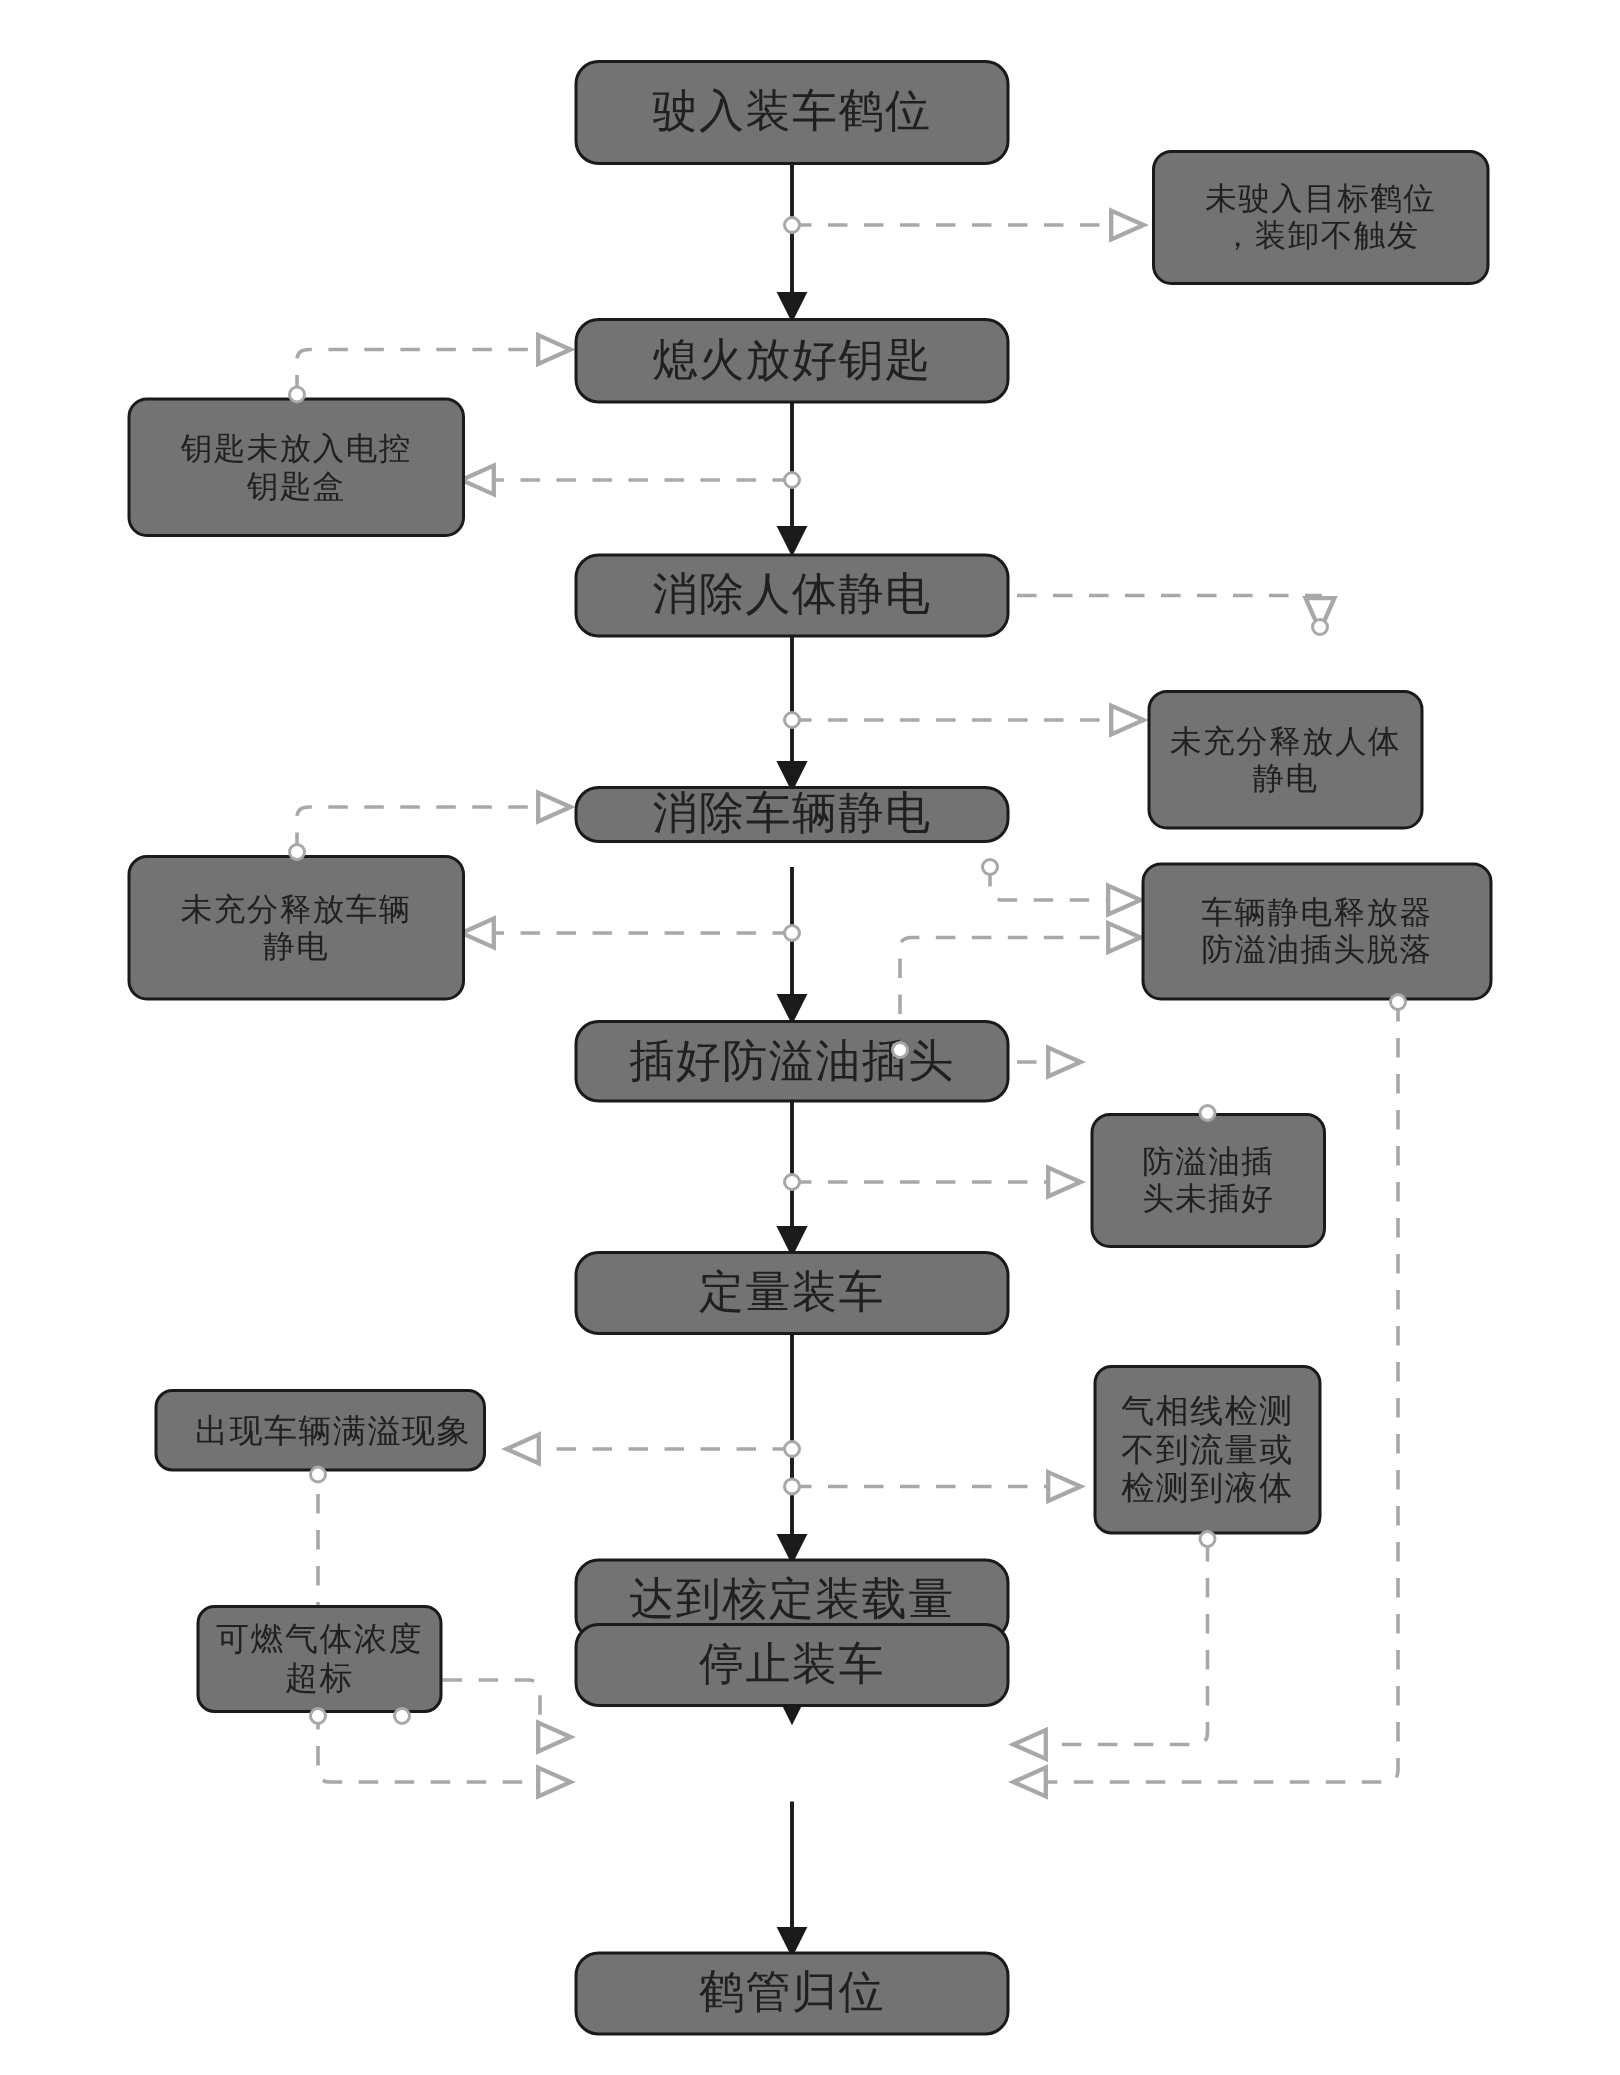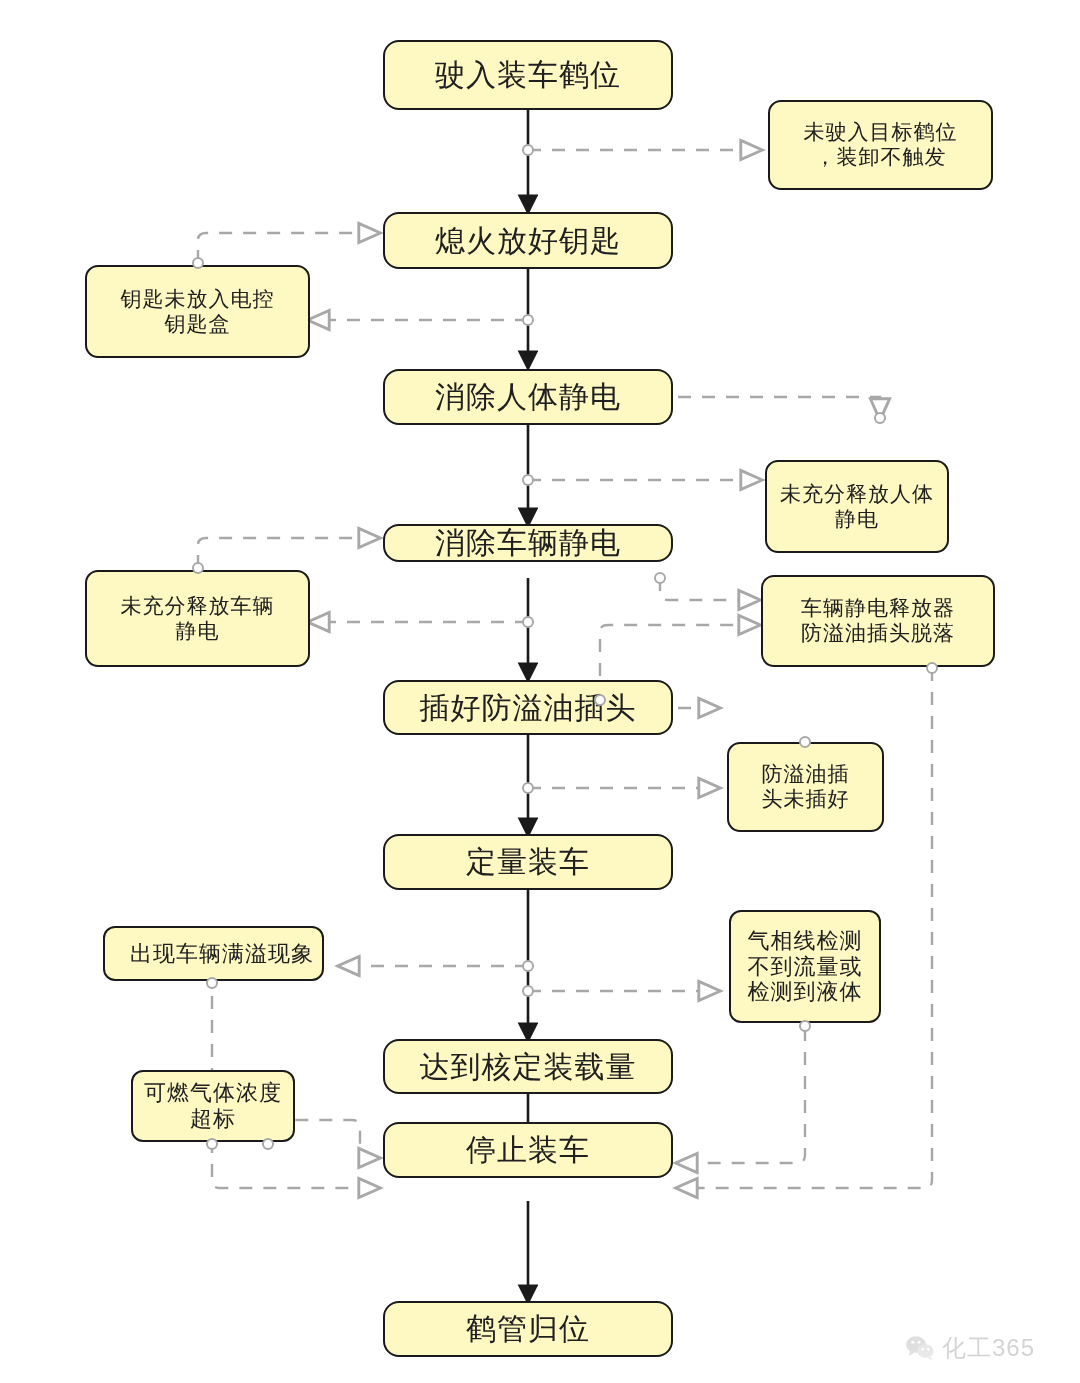--- a/index.html
+++ b/index.html
@@ -2,21 +2,21 @@
 <html><head>
 <meta charset="utf-8">
 <style>
   html,body{margin:0;padding:0;background:#ffffff;}
   body{width:1080px;height:1383px;position:relative;overflow:hidden;
        font-family:"Liberation Serif","DejaVu Serif",serif;}
   #stage{position:absolute;left:0;top:0;width:1080px;height:1383px;}
   svg#canvas{position:absolute;left:0;top:0;width:1080px;height:1383px;}
 
   .node{position:absolute;box-sizing:border-box;
-        border:2.2px solid #1a1a1a;border-radius:14px;background:#fef9c3;
+        border:2.2px solid #1a1a1a;border-radius:14px;background:#737373;
         display:flex;align-items:center;justify-content:center;text-align:center;
         color:#202020;line-height:1.18;letter-spacing:1px;}
   .node.main{font-size:30px;border-width:2.6px;border-radius:16px;}
   .node.note{font-size:21px;border-width:2.0px;border-radius:13px;}
   .node.note-sm{font-size:22px;border-width:2.0px;border-radius:12px;}
   .node span{display:block;padding:0 8px;white-space:pre-line;}
 
   
   #watermark{position:absolute;left:905px;top:1328px;width:160px;height:40px;
              display:flex;align-items:center;gap:7px;opacity:.42;}
@@ -106,21 +106,21 @@
   </div>
 
   <div class="node main" style="left:383px;top:834px;width:290px;height:56px;">
     <span>定量装车</span>
   </div>
 
   <div class="node main" style="left:383px;top:1039px;width:290px;height:55px;">
     <span>达到核定装载量</span>
   </div>
 
-  <div class="node main" style="left:383px;top:1122px;width:290px;height:56px;">
+  <div class="node main" style="left:383px;top:1082px;width:290px;height:56px;">
     <span>停止装车</span>
   </div>
 
   <div class="node main" style="left:383px;top:1301px;width:290px;height:56px;align-items:center;">
     <span>鹤管归位</span>
   </div>
 
   <div class="node note" style="left:768px;top:100px;width:225px;height:90px;">
     <span>未驶入目标鹤位
 ，装卸不触发</span>
@@ -182,27 +182,14 @@
       <circle cx="528" cy="966" r="5"></circle>
       <circle cx="528" cy="991" r="5"></circle>
       <circle cx="212" cy="983" r="5"></circle>
       <circle cx="805" cy="1026" r="5"></circle>
       <circle cx="212" cy="1144" r="5"></circle>
       <circle cx="932" cy="668" r="5"></circle>
       <circle cx="268" cy="1144" r="5"></circle>
     </g>
   </svg>
 
-  <div id="watermark">
-    <svg width="30" height="26" viewBox="0 0 30 26">
-      <ellipse cx="11" cy="9.5" rx="10" ry="8.3" fill="#b5b5b5"></ellipse>
-      <path d="M5,16 L4,21 L9.5,17.6 z" fill="#b5b5b5"></path>
-      <circle cx="7.8" cy="7.2" r="1.5" fill="#ffffff"></circle>
-      <circle cx="14" cy="7.2" r="1.5" fill="#ffffff"></circle>
-      <ellipse cx="20.5" cy="16" rx="8.2" ry="6.8" fill="#cccccc"></ellipse>
-      <path d="M26,21.5 L27,25.5 L22.5,22.8 z" fill="#cccccc"></path>
-      <circle cx="17.8" cy="14.2" r="1.2" fill="#ffffff"></circle>
-      <circle cx="23.2" cy="14.2" r="1.2" fill="#ffffff"></circle>
-    </svg>
-    <span class="wm-txt">化工365</span>
-  </div>
 
 </div>
 
 </body></html>

